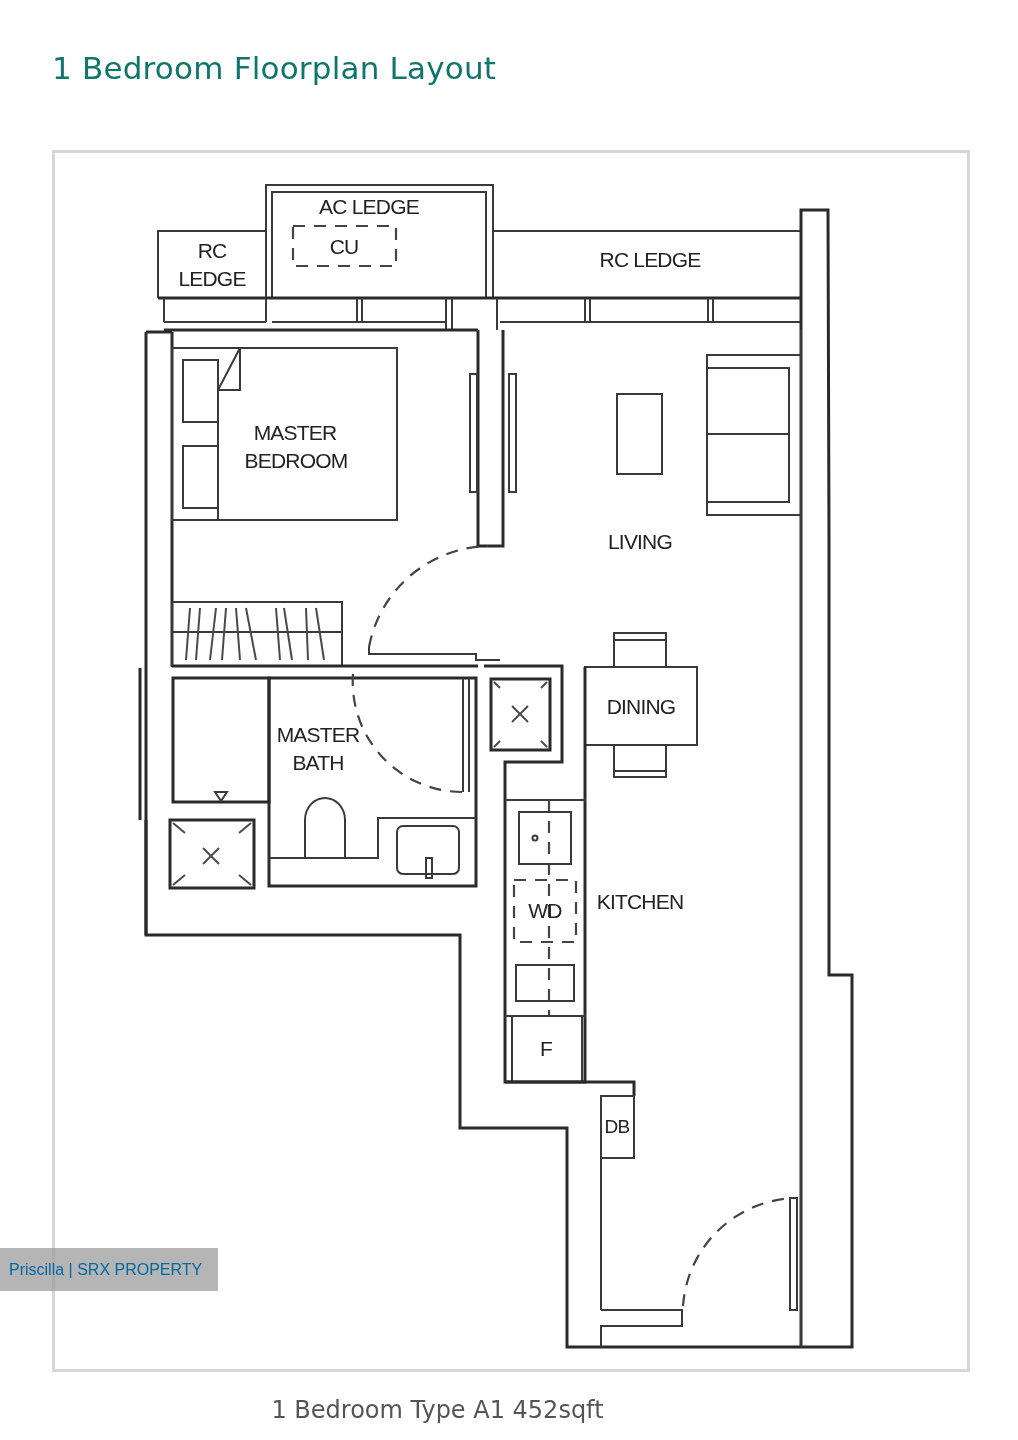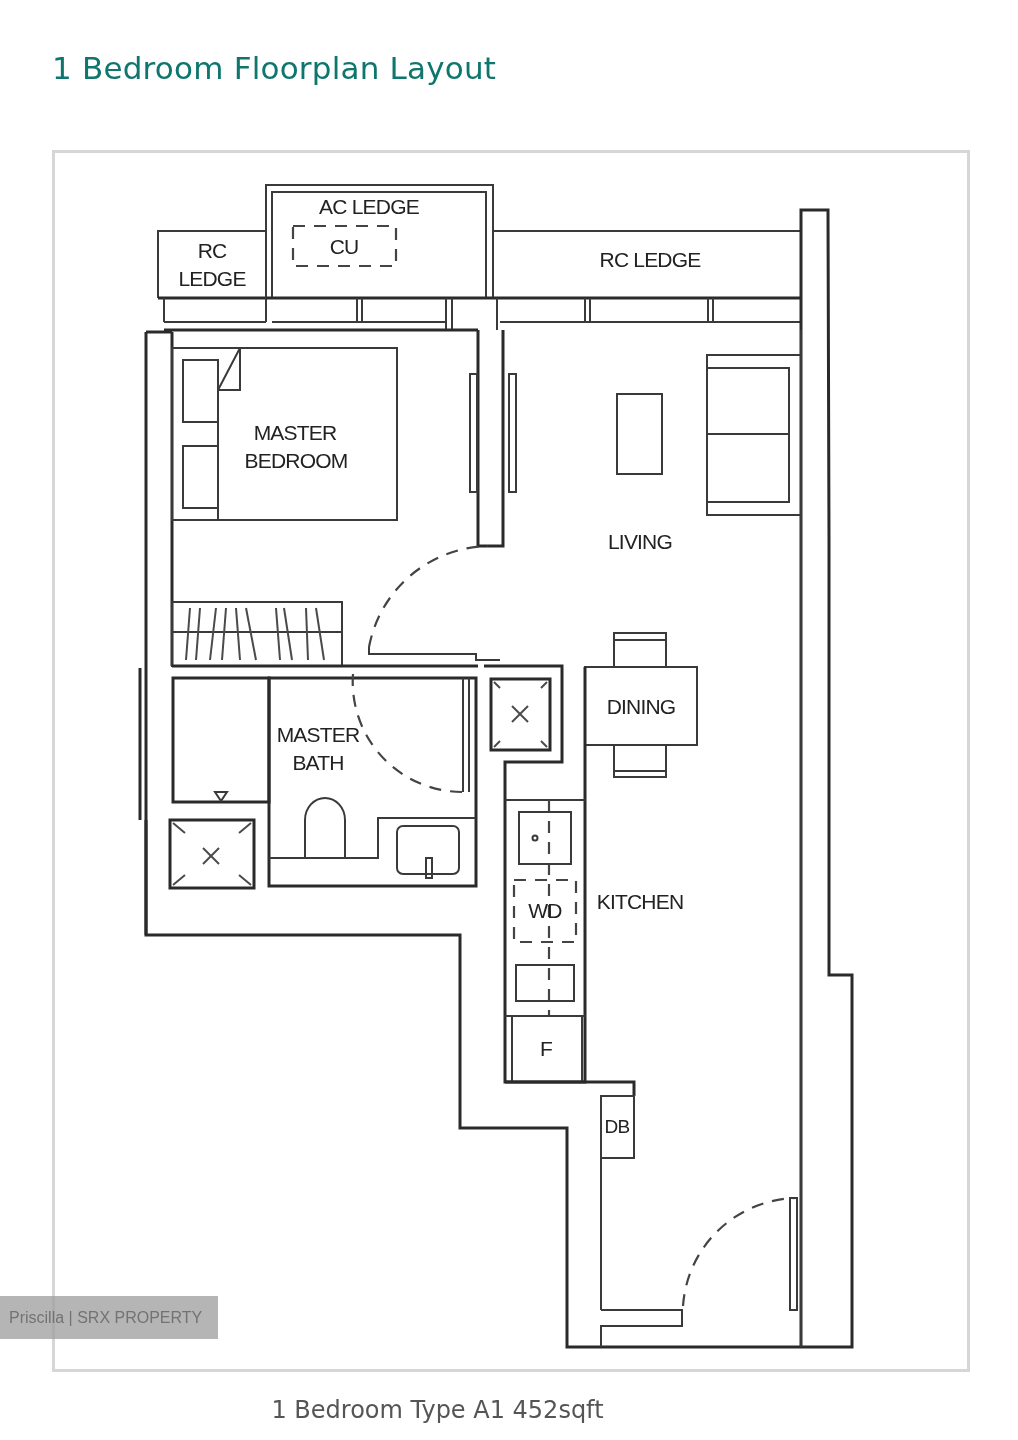--- a/index.html
+++ b/index.html
@@ -9,22 +9,22 @@
                   letter-spacing: 0.2px; white-space: nowrap; }
     .frame { position: absolute; left: 52px; top: 150px; width: 918px; height: 1222px;
              border: 3px solid #d6d6d6; box-sizing: border-box; background: #ffffff; }
     .plan { position: absolute; left: 0; top: 0; width: 1018px; height: 1440px; }
     .plan .w { stroke: #2a2a2a; stroke-width: 3; fill: none; }
     .plan .t { stroke: #3a3a3a; stroke-width: 2; fill: none; }
     .plan .g { stroke: #4a4a4a; stroke-width: 2; fill: none; }
     .plan .d { stroke: #444; stroke-width: 2.2; fill: none; stroke-dasharray: 12 9; }
     .plan text { font-family: "Liberation Sans", sans-serif; font-size: 21px; fill: #222;
                  text-anchor: middle; font-weight: 400; letter-spacing: -0.8px; }
-    .watermark { position: absolute; left: 0; top: 1296px; width: 218px; height: 43px;
-                 background: rgba(160,160,160,0.78); color: #737373; font-size: 16px;
+    .watermark { position: absolute; left: 0; top: 1248px; width: 218px; height: 43px;
+                 background: rgba(160,160,160,0.78); color: #0369a1; font-size: 16px;
                  font-family: "Liberation Sans", sans-serif; line-height: 43px;
                  padding-left: 9px; box-sizing: border-box; white-space: nowrap; }
     .caption { position: absolute; left: 0; width: 875px; top: 1396px; text-align: center;
                font-size: 24px; color: #555; white-space: nowrap; }
   </style>
 </head>
 <body>
 
 <div class="page-title">1 Bedroom Floorplan Layout</div>
 

